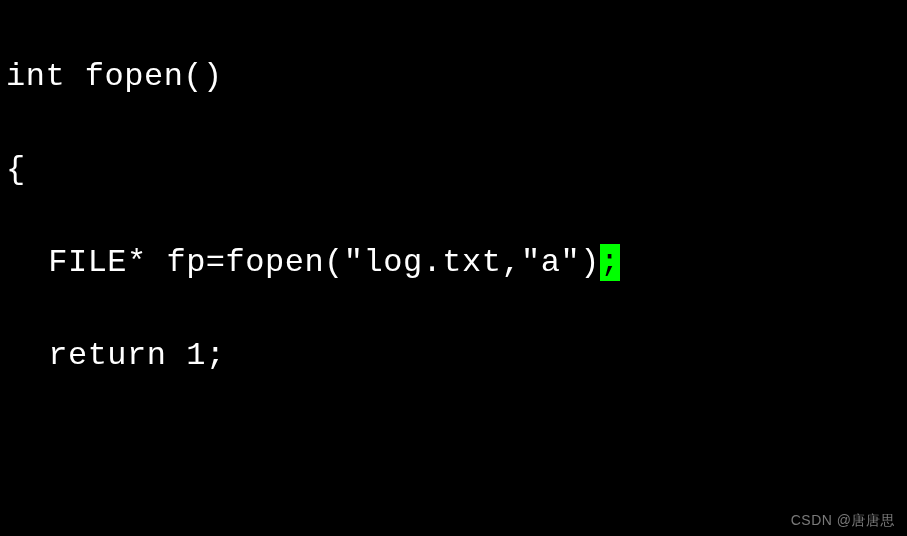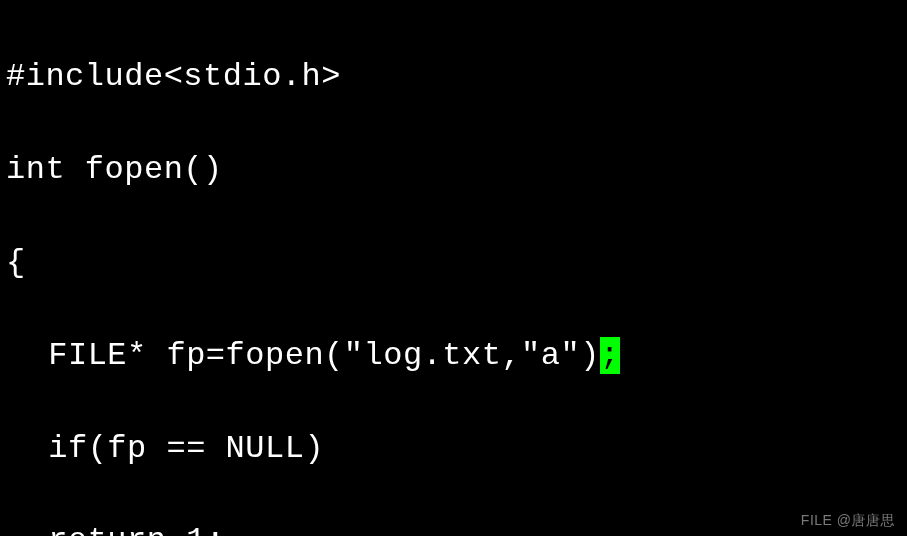--- a/index.html
+++ b/index.html
@@ -40,25 +40,23 @@
       font-size: 14px;
       color: #7a7a7a;
       font-family: Arial, sans-serif;
       letter-spacing: 0.5px;
     }
   </style>
 </head>
 <body>
 
 <div class="code-block">
-<span class="line">#include&lt;stdio.h&gt;</span>
 <span class="line">int fopen()</span>
 <span class="line">{</span>
 <span class="line indent"><span>FILE* fp=fopen("log.txt,"a")</span><span class="cursor">;</span></span>
-<span class="line indent">if(fp == NULL)</span>
 <span class="line indent">return 1;</span>
 
 
 
 
 </div>
 
-<div class="watermark">FILE @唐唐思</div>
+<div class="watermark">CSDN @唐唐思</div>
 
 </body></html>

